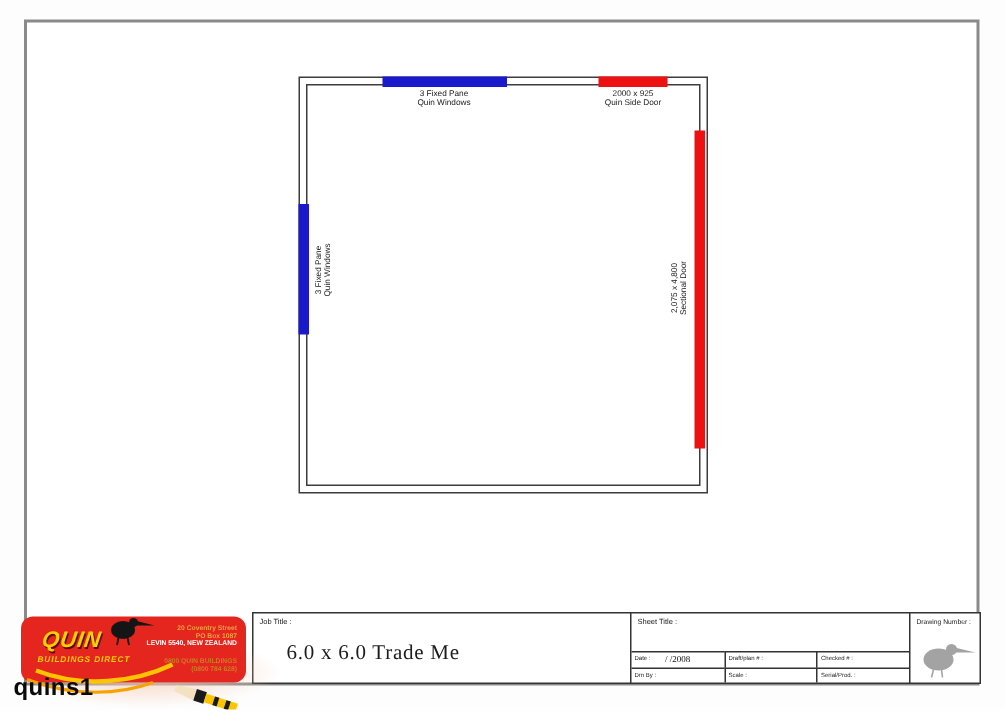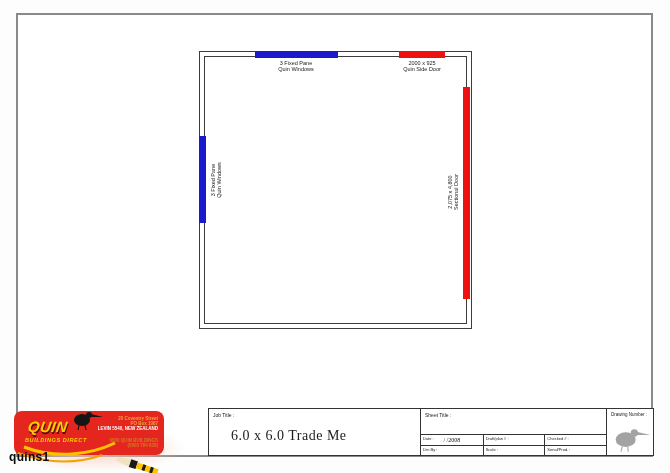--- a/index.html
+++ b/index.html
@@ -29,21 +29,21 @@
   .logo{position:absolute;left:14px;top:411px;width:150px;height:44px;}
   .logo-bg{position:absolute;left:0;top:0;right:0;bottom:0;background:#e4261f;border-radius:8px;}
   .logo-art{position:absolute;left:-4px;top:-4px;overflow:visible;}
   .brand{position:absolute;left:14px;top:7px;font-weight:bold;font-style:italic;font-size:15px;color:#ffcf00;letter-spacing:.5px;transform:skewX(-8deg);text-shadow:1px 1.5px 0 #5e0b05;white-space:nowrap;}
   .brand-sub{position:absolute;left:11px;top:26px;font-weight:bold;font-style:italic;font-size:5.5px;color:#ffcf00;letter-spacing:.6px;white-space:nowrap;}
   .addr{position:absolute;right:6px;top:5px;text-align:right;font-weight:bold;font-size:4.5px;line-height:5.2px;white-space:nowrap;}
   .addr .a1,.addr .a2{color:#f2a13c;}
   .addr .a3{color:#ffffff;}
   .phone{position:absolute;right:6px;top:27px;text-align:right;font-weight:bold;font-size:4.5px;line-height:5.2px;color:#cf7a24;white-space:nowrap;}
   .wash{position:absolute;left:38px;top:432px;width:150px;height:40px;background:radial-gradient(ellipse at 40% 40%,rgba(247,203,182,.9),rgba(247,203,182,0) 70%);}
-  .caption{position:absolute;left:9px;top:450px;font-weight:bold;font-size:12px;color:#0a0a0a;letter-spacing:.3px;}
+  .caption{position:absolute;left:9px;top:450px;font-weight:bold;font-size:16px;color:#0a0a0a;letter-spacing:.3px;}
 </style>
 </head>
 <body>
 
 <div class="stage">
 
   <div class="page-border"></div>
 
   <div class="plan-outer">
     <div class="plan-inner"></div>
@@ -64,21 +64,21 @@
   </div>
   <div class="plan-label rot" style="left:216px;top:180px;">
     <div>3 Fixed Pane</div>
     <div>Quin Windows</div>
   </div>
   <div class="plan-label rot" style="left:453px;top:192px;">
     <div>2,075 x 4,800</div>
     <div>Sectional Door</div>
   </div>
 
-  <div class="tb-box" style="left:168px;top:408px;width:253px;height:48px;margin-left:40px;">
+  <div class="tb-box" style="left:168px;top:408px;width:253px;height:48px;">
     <div class="tb-label">Job Title :</div>
     <div class="job-title-text">6.0 x 6.0 Trade Me</div>
   </div>
 
   <div class="tb-box" style="left:420px;top:408px;width:187px;height:48px;">
     <div class="tb-label">Sheet Title :</div>
     <div class="sheet-grid">
       <div class="sheet-cell c1">
         <span class="cell-label">Date :</span>
         <span class="cell-value">/ /2008</span>

